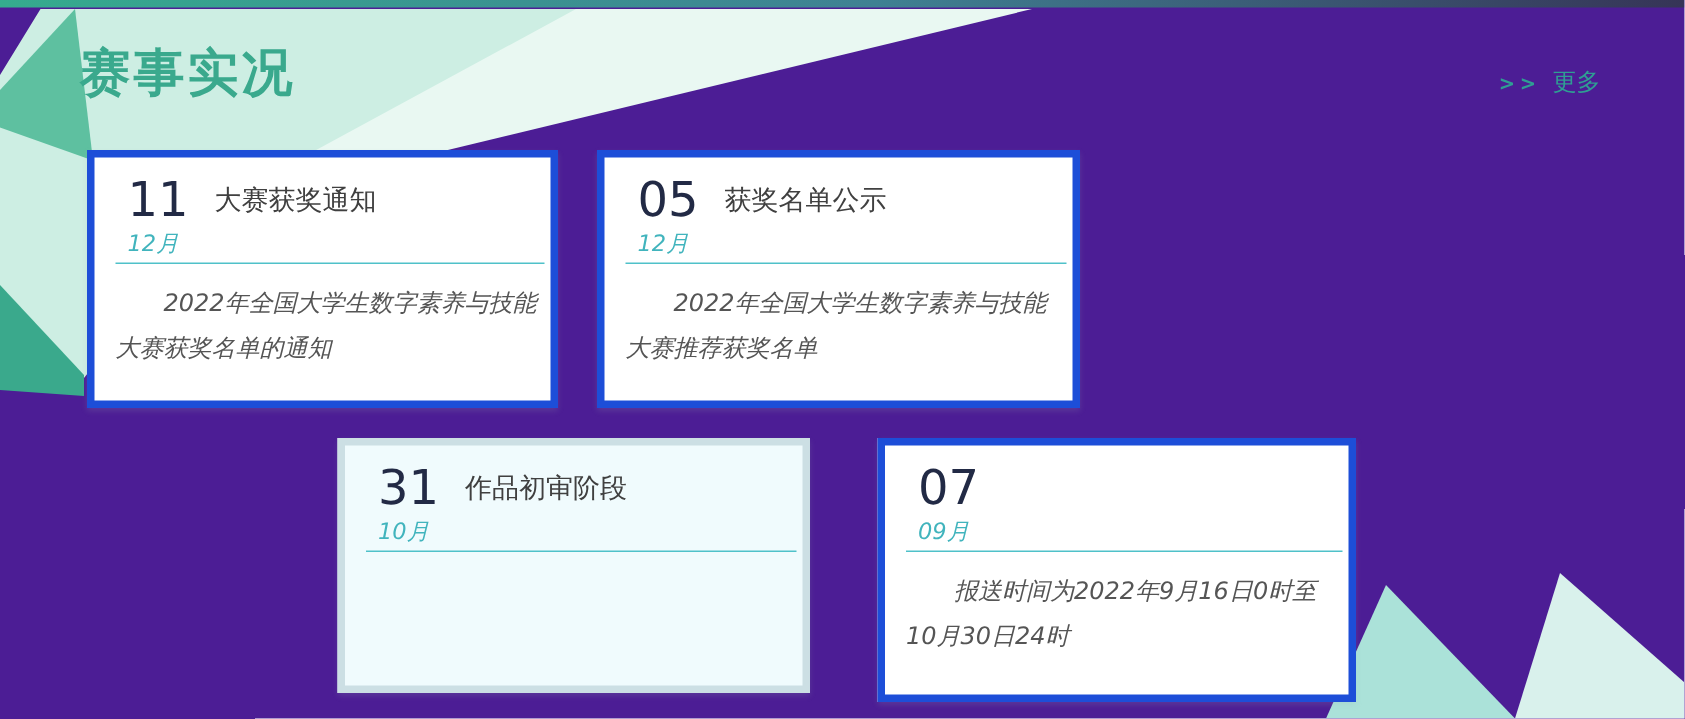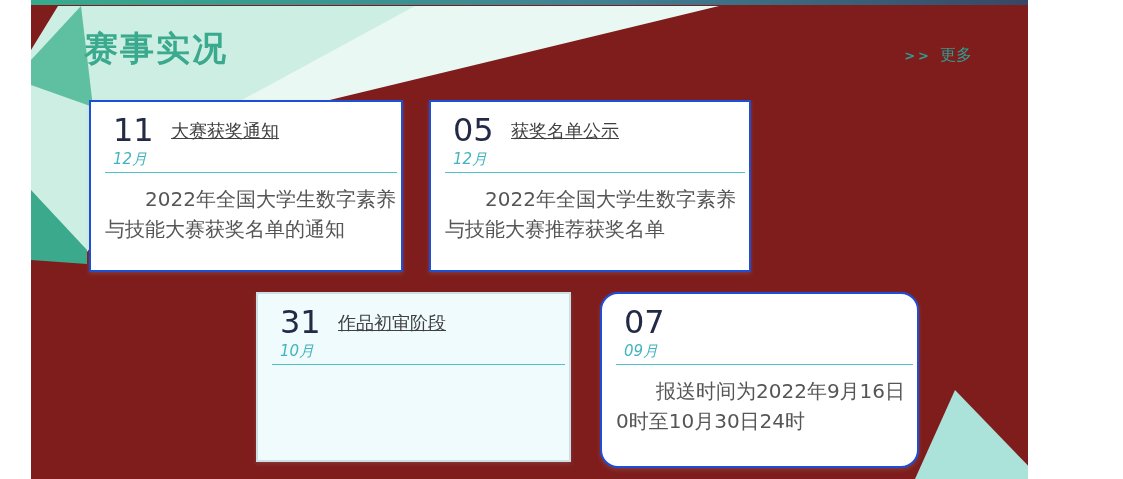--- a/index.html
+++ b/index.html
@@ -1,19 +1,18 @@
 <!DOCTYPE html>
 <html><head>
 <meta charset="utf-8">
 <style>
   html,body{margin:0;padding:0;background:#ffffff;}
   .stage{
-    position:relative;width:997px;height:479px;background:#7f1d1d;overflow:hidden;
+    position:relative;width:1123px;height:479px;background:#4c1d95;overflow:hidden;
     font-family:"DejaVu Sans","Liberation Sans",sans-serif;
-    margin-left:31px;
   }
   .topbar{
     position:absolute;left:0;top:0;width:1123px;height:5px;
     background:linear-gradient(90deg,#35ab8e 0%,#3f8193 52%,#363457 100%);
     z-index:3;
   }
   .deco{position:absolute;z-index:0;}
   .deco-pale-tl{left:0;top:5px;width:700px;height:130px;background:#e9f8f2;
     clip-path:polygon(27px 1px,688px 1px,170px 126px);}
   .deco-mint-tl{left:0;top:5px;width:400px;height:262px;background:#cdeee3;
@@ -32,37 +31,37 @@
     font-size:34px;font-weight:bold;color:#3aa98d;letter-spacing:2px;
   }
   .more{
     position:absolute;top:45px;right:56px;z-index:1;
     color:#2f9e93;font-size:16px;text-decoration:none;cursor:pointer;white-space:nowrap;
   }
   .more .arrows{font-size:13px;letter-spacing:3px;margin-right:8px;font-weight:bold;}
 
   .card{
     position:absolute;box-sizing:border-box;z-index:2;background:#ffffff;
-    border:2px solid #1d4ed8;box-shadow:0 2px 4px rgba(160,180,180,.18);
+    border:5px solid #1d4ed8;box-shadow:0 2px 4px rgba(160,180,180,.18);
     padding:10px 4px 0 14px;cursor:pointer;
   }
   .card.highlight{background:#f0fbfd;border-color:#ccdfe4;}
   .c1{left:58px;top:100px;width:314px;height:172px;}
   .c2{left:398px;top:100px;width:322px;height:172px;}
   .c3{left:743px;top:100px;width:325px;height:172px;}
   .c4{left:225px;top:292px;width:315px;height:170px;}
-  .c5{left:569px;top:292px;width:319px;height:176px;border-radius:18px;}
+  .c5{left:585px;top:292px;width:319px;height:176px;}
 
   .card-head{display:flex;align-items:flex-start;min-height:58px;}
   .datebox{margin-left:8px;min-width:46px;flex:0 0 auto;}
   .day{font-size:32px;line-height:36px;color:#222a45;}
   .month{font-size:15px;line-height:22px;color:#41b4bd;font-style:italic;}
-  .card-title{margin-left:12px;padding-top:3px;font-size:18px;line-height:32px;color:#404040;text-decoration:underline;}
+  .card-title{margin-left:12px;padding-top:3px;font-size:18px;line-height:32px;color:#404040;}
   .divider{border-bottom:1px solid #4fc1c9;margin-top:2px;}
-  .card-body{margin:11px 0 0 0;font-size:20px;line-height:30px;color:#555555;text-indent:2em;}
+  .card-body{margin:11px 0 0 0;font-size:16px;line-height:30px;color:#555555;text-indent:2em;font-style:italic;}
 </style>
 </head>
 <body>
 
 <div class="stage">
 
   <div class="topbar"></div>
 
   <div class="deco deco-pale-tl"></div>
   <div class="deco deco-mint-tl"></div>

